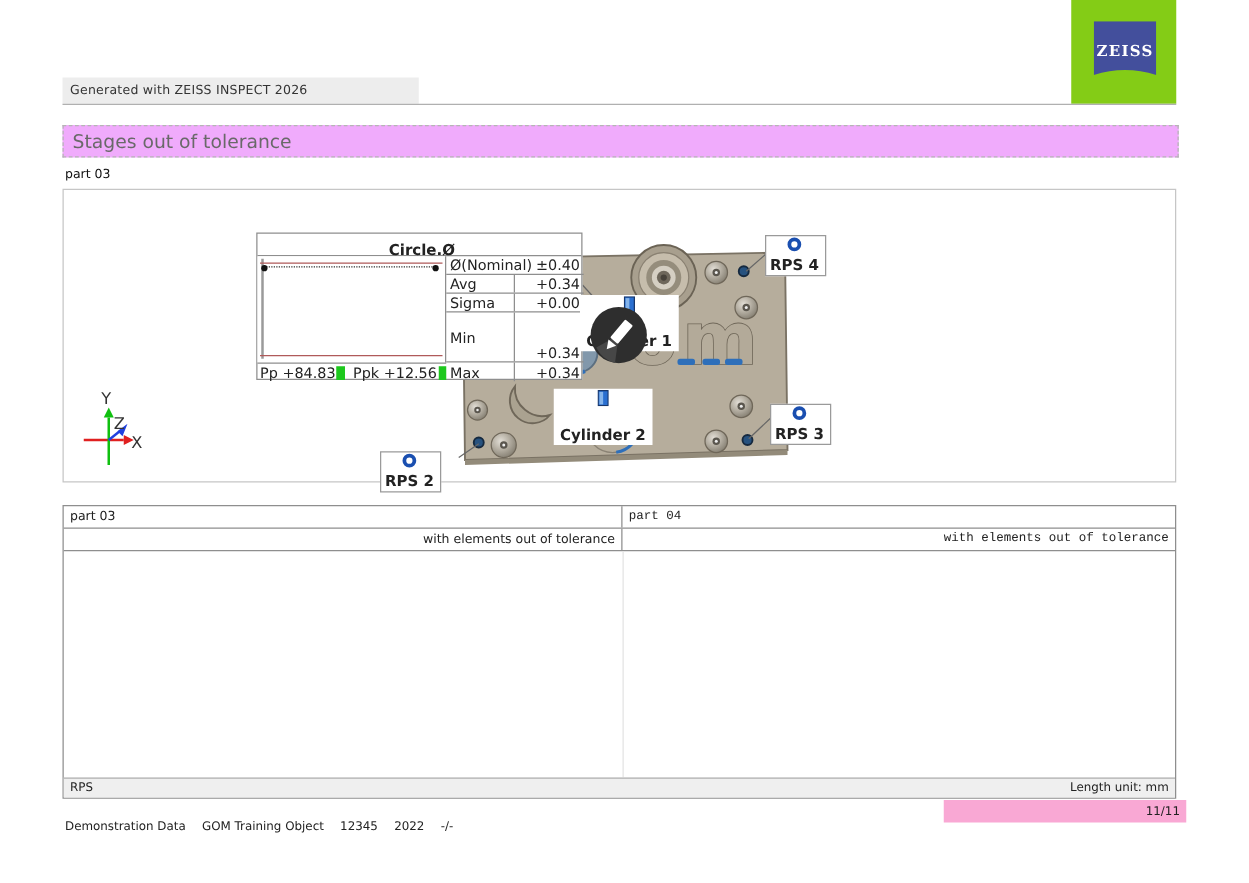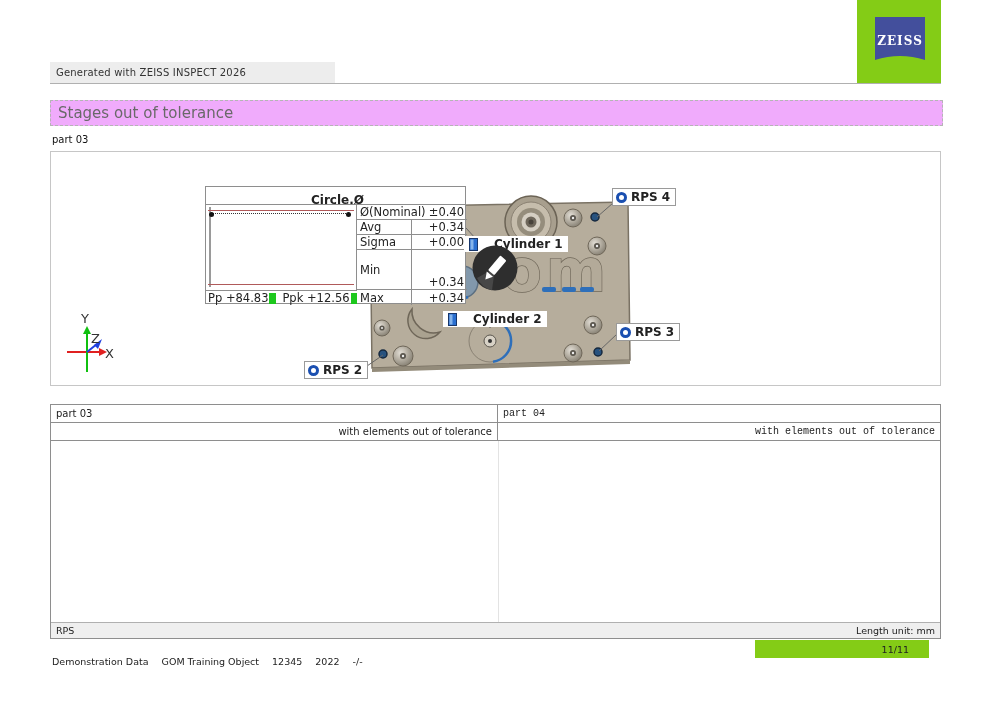--- a/index.html
+++ b/index.html
@@ -43,21 +43,21 @@
   .stat-label{padding-left:3px;}
   .stat-label.divided{width:55px;box-sizing:border-box;border-right:1px solid #8e8e8e;align-self:stretch;display:flex;align-items:center;}
   .stat-value{flex:1;text-align:right;padding-right:3px;}
   .pp-row{position:absolute;left:0;top:103px;width:151px;height:15px;box-sizing:border-box;
           border-top:1px solid #8e8e8e;display:flex;align-items:center;padding-left:2px;font-size:11.5px;}
   .green-chip{display:inline-block;width:7px;height:11px;background:#1dc81d;margin-left:1px;}
   .pp-gap{width:7px;}
 
   
   .anno{position:absolute;display:inline-flex;align-items:center;gap:4px;background:#fff;
-        font-weight:bold;font-size:12px;white-space:nowrap;}
+        font-weight:bold;font-size:12px;white-space:nowrap;flex-direction:column;}
   .anno.bordered{border:1px solid #9a9a9a;padding:1px 5px 1px 3px;}
   .anno.plain{padding:1px 5px;gap:16px;}
   .ring-icon{width:11px;height:11px;border-radius:50%;border:3px solid #1a4fb0;box-sizing:border-box;background:#fff;}
 
   
   .edit-btn{position:absolute;left:472px;top:245px;width:46px;height:46px;border-radius:50%;cursor:pointer;}
 
   
   .lower-table{position:absolute;left:50px;top:404px;width:891px;height:235px;box-sizing:border-box;
                border:1px solid #8e8e8e;background:#fff;font-size:10px;}
@@ -68,22 +68,22 @@
   .lt-cell-r{position:absolute;left:447px;top:0;width:442px;height:100%;display:flex;align-items:center;padding:0 5px;box-sizing:border-box;font-family:Liberation Mono, monospace;}
   .right-al{justify-content:flex-end;}
   .lt-body-divider{position:absolute;left:447px;top:36px;width:0;height:181px;border-left:1px solid #e3e3e3;}
   .lt-strip{position:absolute;left:0;top:217px;width:100%;height:16px;box-sizing:border-box;background:#efefef;
             border-top:1px solid #b0b0b0;display:flex;align-items:center;justify-content:space-between;
             padding:0 5px;font-size:9.5px;color:#222;}
 
   
   .footer-row{position:absolute;left:50px;top:640px;width:891px;height:18px;font-size:9.5px;color:#222;}
   .footer-items{position:absolute;left:2px;top:0;height:18px;display:flex;align-items:center;gap:13px;margin-top:12px;}
-  .page-num-block{position:absolute;left:705px;top:0;width:174px;height:18px;background:#84cc16;
-                  display:flex;align-items:center;justify-content:flex-end;padding-right:20px;box-sizing:border-box;}
+  .page-num-block{position:absolute;left:705px;top:0;width:194px;height:18px;background:#f9a8d4;
+                  display:flex;align-items:center;justify-content:flex-end;padding-right:5px;box-sizing:border-box;}
 </style>
 </head>
 <body>
 
 <div id="page">
 
   <div class="logo-block">
     <svg class="logo-svg" width="50" height="48" viewBox="0 0 50 48">
       <path d="M0 0 H50 V43 Q25 35 0 43 Z" fill="#434f9c"></path>
       <text x="25" y="28" text-anchor="middle" font-family="DejaVu Serif, serif" font-weight="bold" font-size="12" letter-spacing="1" fill="#ffffff">ZEISS</text>

